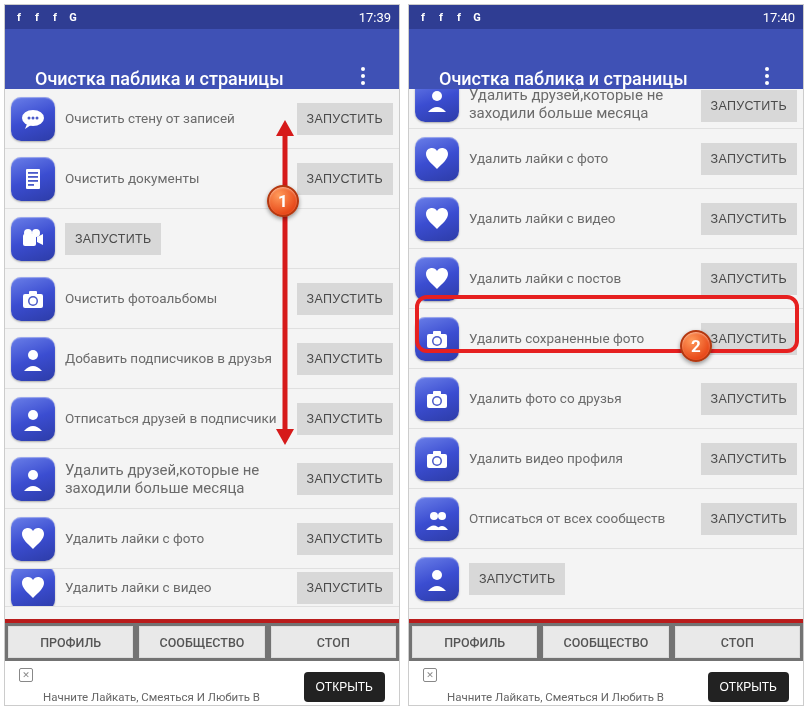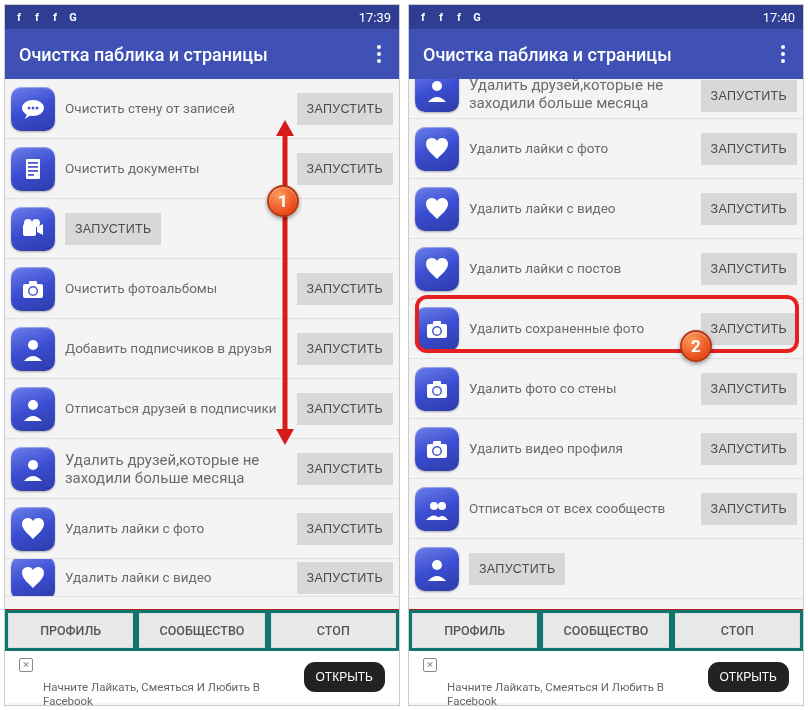--- a/index.html
+++ b/index.html
@@ -35,27 +35,27 @@
     padding: 0 8px;
     font-size: 13px;
   }
   .status-left { display: flex; gap: 6px; align-items: center; }
   .status-icon {
     width: 12px; height: 12px;
     display: flex; align-items: center; justify-content: center;
     font-weight: bold; font-size: 11px;
   }
   .app-bar {
-    height: 50px;
+    height: 60px;
     background: #3f51b5;
     color: #fff;
     display: flex;
-    align-items: center;
+    align-items: flex-end;
     justify-content: space-between;
-    padding: 0 14px;
+    padding: 0 30px;
     font-size: 18px;
     font-weight: 500;
   }
   .kebab {
     display: flex; flex-direction: column; gap: 3px;
     padding: 4px; cursor: pointer;
   }
   .kebab span { width: 4px; height: 4px; background: #fff; border-radius: 50%; }
   .list {
     background: #f4f4f4;
@@ -99,22 +99,22 @@
     font-size: 12.5px;
     color: #4a4a4a;
     font-weight: 500;
     letter-spacing: 0.3px;
     cursor: pointer;
     flex-shrink: 0;
   }
   .tabs {
     display: flex;
     height: 42px;
-    background: #0f766e;
-    border-top: 1px solid #b91c1c;
+    background: #737373;
+    border-top: 4px solid #b91c1c;
   }
   .tab {
     flex: 1;
     display: flex;
     align-items: center;
     justify-content: center;
     font-size: 12.5px;
     color: #555;
     font-weight: 500;
     border: 1px solid #ddd;
@@ -140,21 +140,21 @@
     cursor: pointer;
     position: relative;
     top: -12px;
   }
   .ad-text { flex: 1; font-size: 11.5px; color: #666; line-height: 1.25; margin-top: 34px; }
   .ad-btn {
     background: #222;
     color: #fff;
     border: none;
     padding: 8px 12px;
-    border-radius: 11px;
+    border-radius: 4px;
     font-size: 12px;
     cursor: pointer;
   }
   .highlight-box {
     position: absolute;
     border: 4px solid #e62020;
     border-radius: 12px;
     pointer-events: none;
     z-index: 50;
   }
@@ -402,21 +402,21 @@
           </div>
           <div class="row-label">Удалить сохраненные фото</div>
           <button class="run-btn">ЗАПУСТИТЬ</button>
         </div>
         <div class="row">
           <div class="icon-box">
             <svg viewBox="0 0 28 28">
               <use href="#ic-camera"></use>
             </svg>
           </div>
-          <div class="row-label">Удалить фото со стены</div>
+          <div class="row-label">Удалить фото со друзья</div>
           <button class="run-btn">ЗАПУСТИТЬ</button>
         </div>
         <div class="row">
           <div class="icon-box">
             <svg viewBox="0 0 28 28">
               <use href="#ic-camera"></use>
             </svg>
           </div>
           <div class="row-label">Удалить видео профиля</div>
           <button class="run-btn">ЗАПУСТИТЬ</button>

